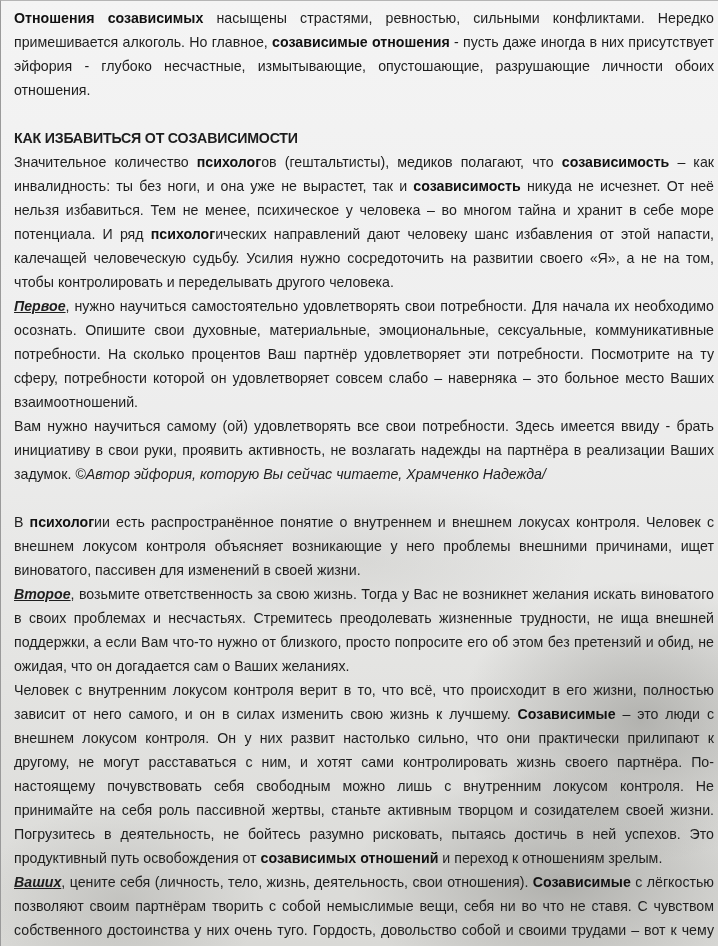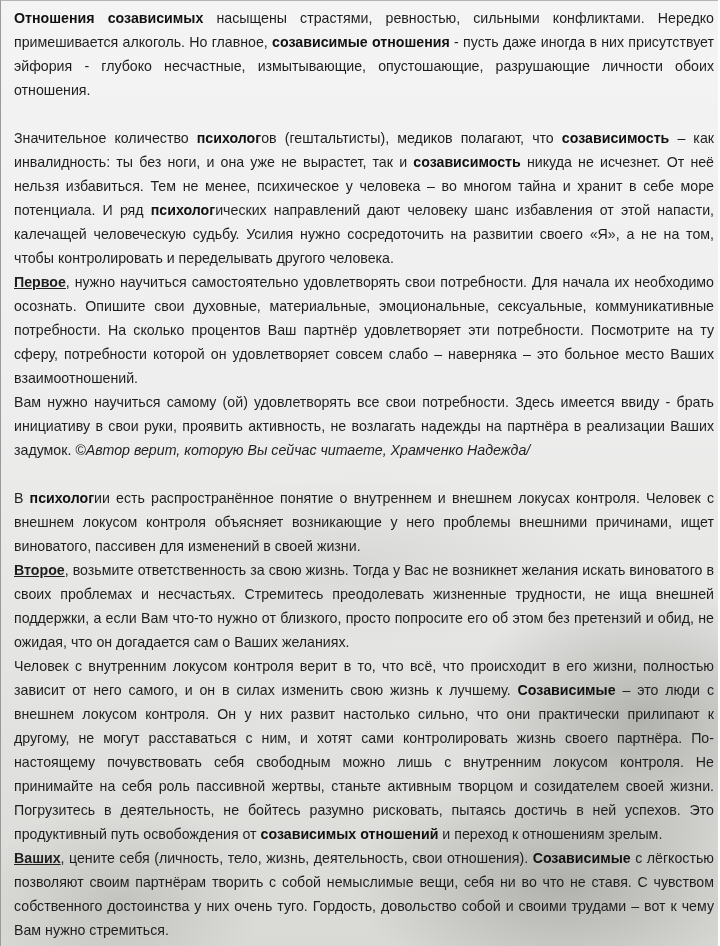--- a/index.html
+++ b/index.html
@@ -23,39 +23,40 @@
   }
   .content {
     position: absolute; left: 13px; top: 5px; width: 700px;
     font-size: 14.2px; line-height: 24px; color: #1e1e1e;
     text-align: justify;
   }
   .content p { margin: 0; }
   .gap { height: 24px; }
   .heading { font-weight: bold; text-transform: uppercase; letter-spacing: -0.2px; }
   b { font-weight: bold; color: #111; }
-  .lead { font-weight: bold; text-decoration: underline; }
+  .lead { font-weight: bold; font-style: italic; text-decoration: underline; }
   .ital { font-style: italic; }
 </style>
 </head>
 <body>
 
 <div class="page">
   <div class="content">
 
     <p><b>Отношения созависимых</b><span> насыщены страстями, ревностью, сильными конфликтами. Нередко примешивается алкоголь. Но главное, </span><b>созависимые отношения</b><span> - пусть даже иногда в них присутствует эйфория - глубоко несчастные, измытывающие, опустошающие, разрушающие личности обоих отношения.</span></p>
 
     <div class="gap"></div>
 
+    <p class="heading">КАК ИЗБАВИТЬСЯ ОТ СОЗАВИСИМОСТИ</p>
 
     <p><span>Значительное количество </span><b>психолог</b><span>ов (гештальтисты), медиков полагают, что </span><b>созависимость</b><span> – как инвалидность: ты без ноги, и она уже не вырастет, так и </span><b>созависимость</b><span> никуда не исчезнет. От неё нельзя избавиться. Тем не менее, психическое у человека – во многом тайна и хранит в себе море потенциала. И ряд </span><b>психолог</b><span>ических направлений дают человеку шанс избавления от этой напасти, калечащей человеческую судьбу. Усилия нужно сосредоточить на развитии своего «Я», а не на том, чтобы контролировать и переделывать другого человека.</span></p>
 
     <p><span class="lead">Первое</span><span>, нужно научиться самостоятельно удовлетворять свои потребности. Для начала их необходимо осознать. Опишите свои духовные, материальные, эмоциональные, сексуальные, коммуникативные потребности. На сколько процентов Ваш партнёр удовлетворяет эти потребности. Посмотрите на ту сферу, потребности которой он удовлетворяет совсем слабо – наверняка – это больное место Ваших взаимоотношений.</span></p>
 
-    <p><span>Вам нужно научиться самому (ой) удовлетворять все свои потребности. Здесь имеется ввиду -  брать инициативу в свои руки, проявить активность, не возлагать надежды на партнёра в реализации Ваших задумок. </span><span class="ital">©Автор верит, которую Вы сейчас читаете, Храмченко Надежда/</span></p>
+    <p><span>Вам нужно научиться самому (ой) удовлетворять все свои потребности. Здесь имеется ввиду -  брать инициативу в свои руки, проявить активность, не возлагать надежды на партнёра в реализации Ваших задумок. </span><span class="ital">©Автор эйфория, которую Вы сейчас читаете, Храмченко Надежда/</span></p>
 
     <div class="gap"></div>
 
     <p><span>В </span><b>психолог</b><span>ии есть распространённое понятие о внутреннем и внешнем локусах контроля. Человек с внешнем локусом контроля объясняет возникающие у него проблемы внешними причинами, ищет виноватого, пассивен для изменений в своей жизни.</span></p>
 
     <p><span class="lead">Второе</span><span>, возьмите ответственность за свою жизнь. Тогда у Вас не возникнет желания искать виноватого в своих проблемах и несчастьях. Стремитесь преодолевать жизненные трудности, не ища внешней поддержки, а если Вам что-то нужно от близкого,  просто попросите его об этом без претензий и обид, не ожидая, что он догадается сам о Ваших желаниях.</span></p>
 
     <p><span>Человек с внутренним локусом контроля верит в то, что всё, что происходит в его жизни, полностью зависит от него самого, и он в силах изменить свою жизнь к лучшему. </span><b>Созависимые</b><span> – это люди с внешнем локусом контроля. Он у них развит настолько сильно, что они практически прилипают к другому, не могут расставаться с ним, и хотят сами контролировать жизнь своего партнёра. По-настоящему почувствовать себя свободным можно лишь с внутренним локусом контроля. Не принимайте на себя роль пассивной жертвы, станьте активным творцом и созидателем своей жизни. Погрузитесь в деятельность, не бойтесь разумно рисковать, пытаясь достичь в ней успехов. Это продуктивный путь освобождения от </span><b>созависимых отношений</b><span> и переход к отношениям зрелым.</span></p>
 
     <p><span class="lead">Ваших</span><span>, цените себя (личность, тело, жизнь, деятельность, свои отношения). </span><b>Созависимые</b><span> с лёгкостью позволяют своим партнёрам творить с собой немыслимые вещи, себя ни во что не ставя. С чувством собственного достоинства у них очень туго. Гордость, довольство собой и своими трудами – вот к чему Вам нужно стремиться.</span></p>

